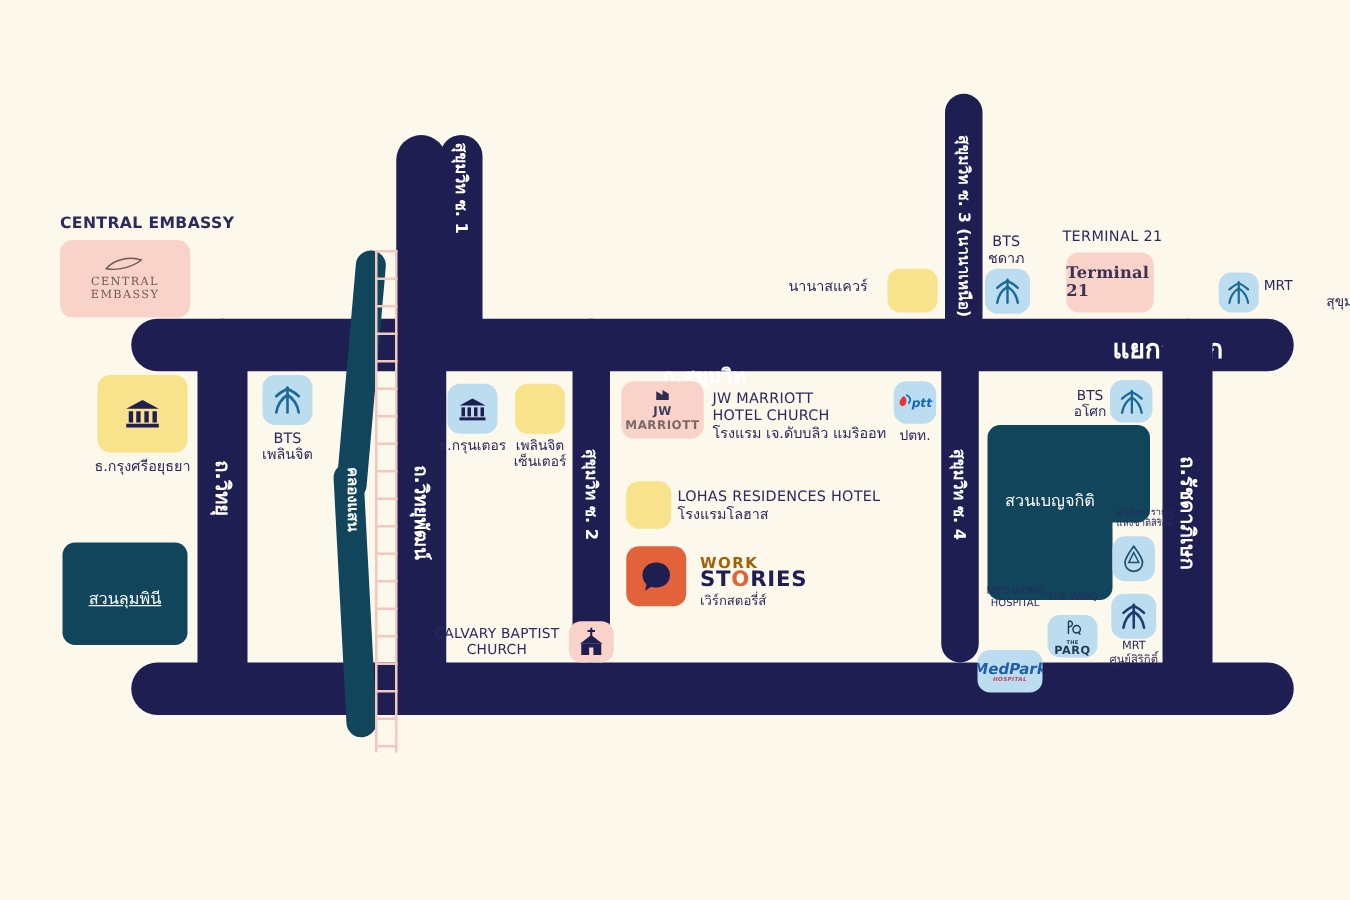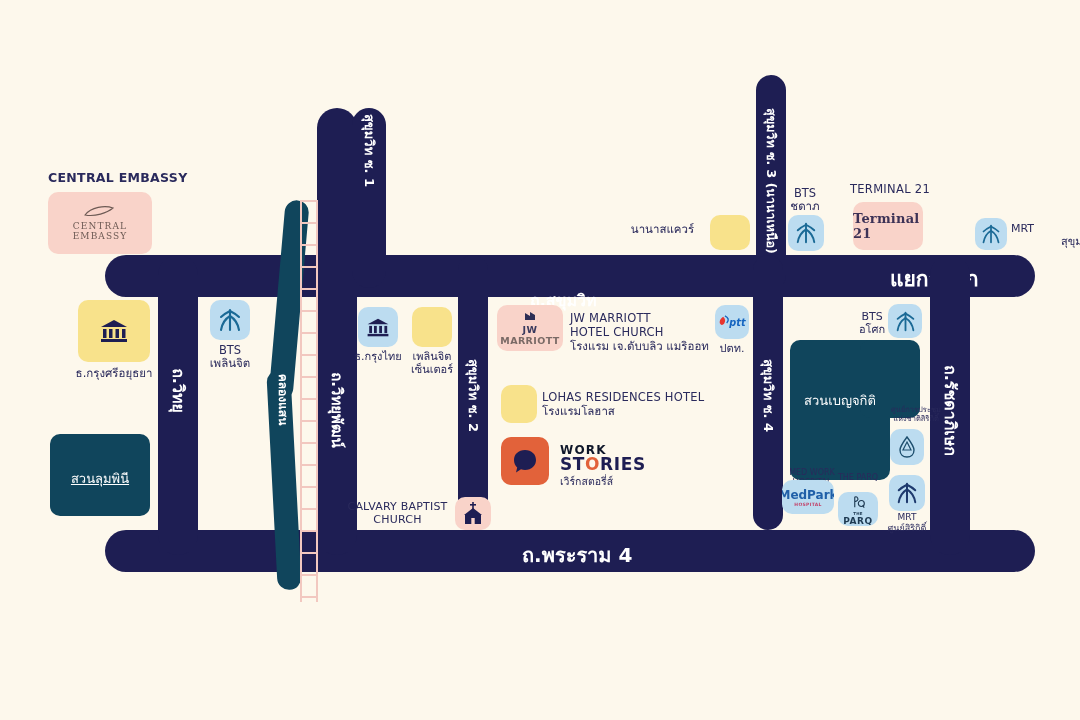--- a/index.html
+++ b/index.html
@@ -105,36 +105,35 @@
   .brand-t21 {
     color:#3d3256; font-family:"DejaVu Serif","Liberation Serif",serif;
     font-size:13px; letter-spacing:.2px; font-weight:600;
   }
   .brand-medpark { color:#1f5fa8; font-size:12px; font-weight:800; text-align:center;}
   .brand-medpark small{ display:block; color:#c2436a; font-size:4.5px; letter-spacing:.3px; font-weight:600;}
   .brand-parq { color:#1e3a52; font-size:9px; font-weight:800; letter-spacing:.5px; text-align:center; }
   .brand-parq small{ display:block; font-size:4px; font-weight:600; letter-spacing:.2px;}
 
   .ws-logo { line-height:1.0; }
-  .ws-logo .w1 { font-size:12px; font-weight:800; letter-spacing:1.2px; color:#0f172a; }
+  .ws-logo .w1 { font-size:12px; font-weight:800; letter-spacing:1.2px; color:#a16207; }
   .ws-logo .w2 { font-size:17px; font-weight:800; letter-spacing:.6px; color:#1e1e53; }
   .ws-logo .w3 { font-size:10.5px; color:#2a2a5c; margin-top:3px; }
   .ws-logo .o  { color:#e2623a; }
 </style>
 </head>
 <body>
 
 <div id="map">
 
   <div class="road" style="left:105px; top:255px; width:930px; height:42px;"></div>
   <div class="road-label" style="left:530px; top:274px; font-size:16px;margin-top:14px;">ถ.สุขุมวิท</div>
   <div class="road-label" style="left:890px; top:262px; font-size:21px;">แยกอโศก</div>
 
   <div class="road" style="left:105px; top:530px; width:930px; height:42px;"></div>
-  <div class="road-label" style="left:522px; top:539px; font-size:20px;">ถ.พระราม 4</div>
 
   <div class="road" style="left:158px; top:255px; width:40px; height:300px;"></div>
   <div style="position:absolute; left:138px; top:378px; width:80px; height:22px;">
     <div class="road-label vlabel rot-cw" style="left:0; top:0; width:80px; text-align:center; font-size:16px;">ถ.วิทยุ</div>
   </div>
 
   <div class="road" style="left:317px; top:108px; width:40px; height:447px;"></div>
   <div style="position:absolute; left:277px; top:398px; width:120px; height:22px;">
     <div class="road-label vlabel rot-cw" style="left:0; top:0; width:120px; text-align:center; font-size:15px;">ถ.วิทยุพัฒน์</div>
   </div>
@@ -234,21 +233,21 @@
   <div class="tile blue" style="left:358px; top:307px; width:40px; height:40px;">
     <svg width="24" height="21" viewBox="0 0 30 26">
       <path d="M15 2 L28 9 L2 9 Z" fill="#1e1e53"></path>
       <rect x="4" y="11" width="3.5" height="9" fill="#1e1e53"></rect>
       <rect x="10" y="11" width="3.5" height="9" fill="#1e1e53"></rect>
       <rect x="16.5" y="11" width="3.5" height="9" fill="#1e1e53"></rect>
       <rect x="23" y="11" width="3.5" height="9" fill="#1e1e53"></rect>
       <rect x="2" y="21" width="26" height="3" fill="#1e1e53"></rect>
     </svg>
   </div>
-  <div class="cap c" style="left:348px; top:350px; width:60px; font-size:11px;">ธ.กรุงไทย</div>
+  <div class="cap c" style="left:348px; top:350px; width:60px; font-size:11px;">ธ.กรุนเตอร</div>
 
   <div class="tile yellow" style="left:412px; top:307px; width:40px; height:40px;"></div>
   <div class="cap c" style="left:400px; top:350px; width:64px; font-size:11px;">เพลินจิต
 เซ็นเตอร์</div>
 
   <div class="tile pink" style="left:497px; top:305px; width:66px; height:46px; flex-direction:column;">
     <svg width="14" height="12" viewBox="0 0 14 12" style="margin-bottom:1px;">
       <path d="M2 9 L2 2 L7 5 L7 1 L12 4 L12 9 Z" fill="#2e2e55"></path>
     </svg>
     <div class="brand-jw">
@@ -342,32 +341,32 @@
         <path d="M13 3 C9 5, 6 7, 4 9"></path>
         <path d="M13 3 C17 5, 20 7, 22 9"></path>
       </g>
     </svg>
   </div>
 
   <div class="tile teal" style="left:790px; top:340px; width:100px; height:140px;"></div>
   <div class="tile teal" style="left:860px; top:340px; width:60px; height:78px;"></div>
   <div class="park-label" style="left:790px; top:390px; width:100px;">สวนเบญจกิติ</div>
 
-  <div class="cap c" style="left:878px; top:405px; width:76px; font-size:7.5px; line-height:1.25;">ศูนย์การประชุม
+  <div class="cap c" style="left:878px; top:405px; width:76px; font-size:7.5px; line-height:1.25;">ศูนย์พระรามุม
 แห่งชาติสิริกิติ์</div>
   <div class="tile blue" style="left:890px; top:429px; width:34px; height:36px;">
     <svg width="18" height="24" viewBox="0 0 18 24">
       <path d="M9 2 C13.5 8, 16 11.5, 16 15 C16 19.4 12.9 22 9 22 C5.1 22 2 19.4 2 15 C2 11.5, 4.5 8, 9 2 Z" fill="none" stroke="#1e4f6e" stroke-width="1.4"></path>
       <path d="M9 7 L13 15 L5 15 Z" fill="none" stroke="#1e4f6e" stroke-width="1.2"></path>
     </svg>
   </div>
 
   <div class="cap c" style="left:778px; top:468px; width:68px; font-size:8px; line-height:1.25;">MED WORK
 HOSPITAL</div>
-  <div class="tile blue" style="left:782px; top:480px; width:52px; height:34px;">
+  <div class="tile blue" style="left:782px; top:520px; width:52px; height:34px;font-style:italic;">
     <div class="brand-medpark">
       <span>MedPark</span>
       <small>HOSPITAL</small>
     </div>
   </div>
 
   <div class="cap c" style="left:832px; top:473px; width:52px; font-size:8px;">THE PARQ</div>
   <div class="tile blue" style="left:838px; top:492px; width:40px; height:34px; flex-direction:column;">
     <svg width="15" height="15" viewBox="0 0 16 16" style="margin-top:2px;">
       <path d="M4 13 L4 3 C4 1.5, 6 1.5, 7 3 C8.5 5, 6 7, 4 7" fill="none" stroke="#1e3a52" stroke-width="1.2"></path>

